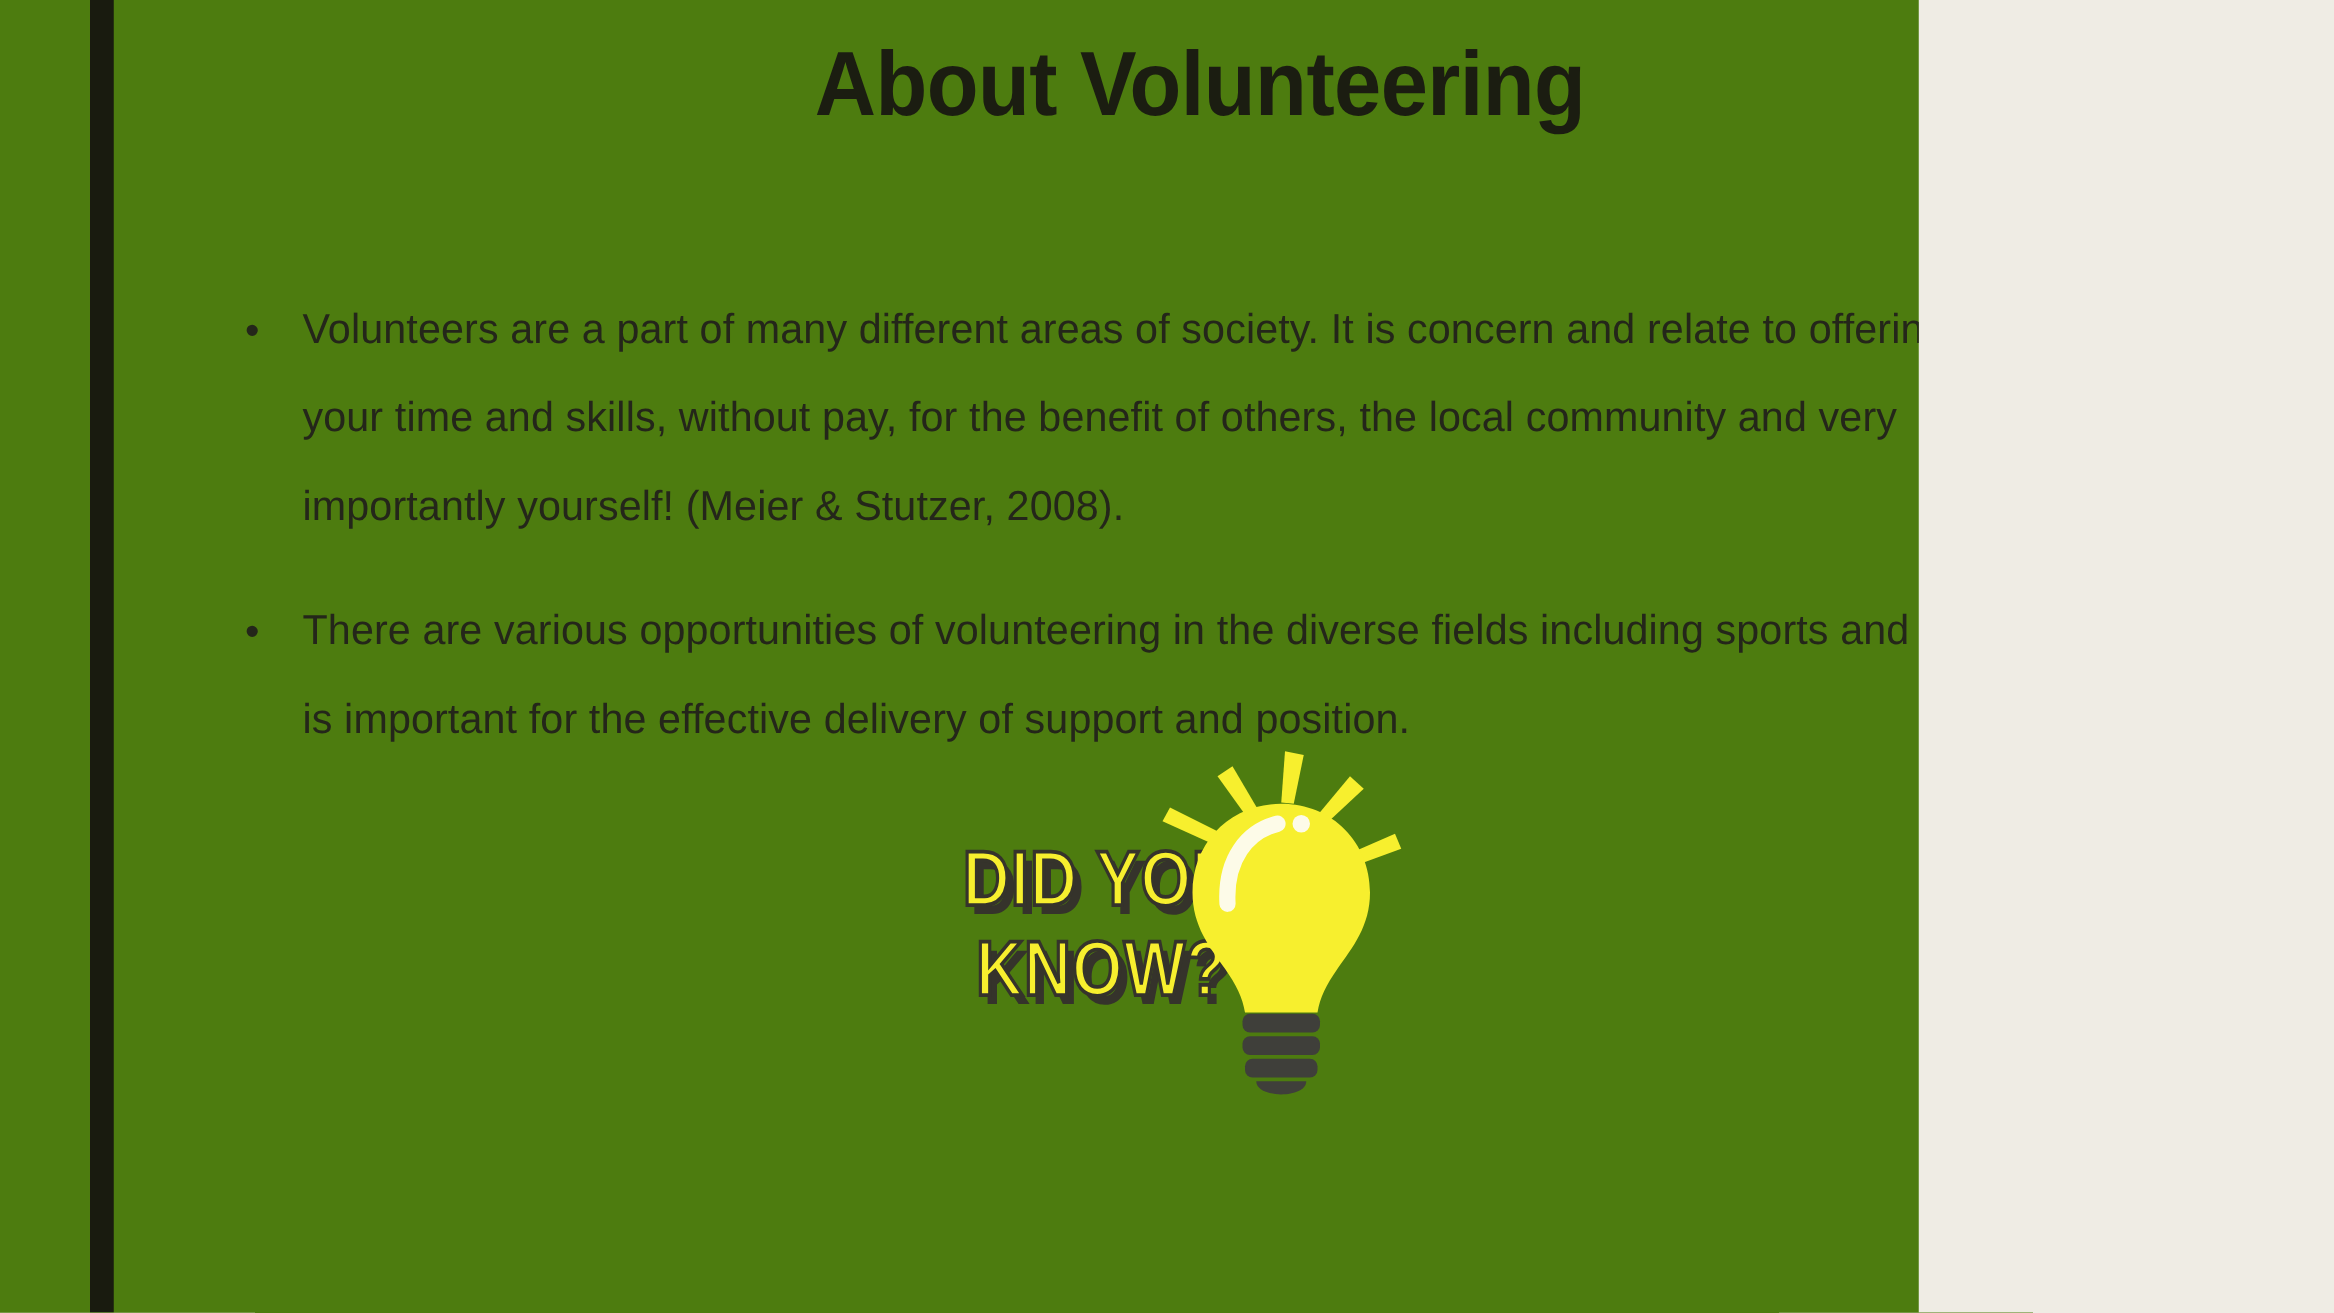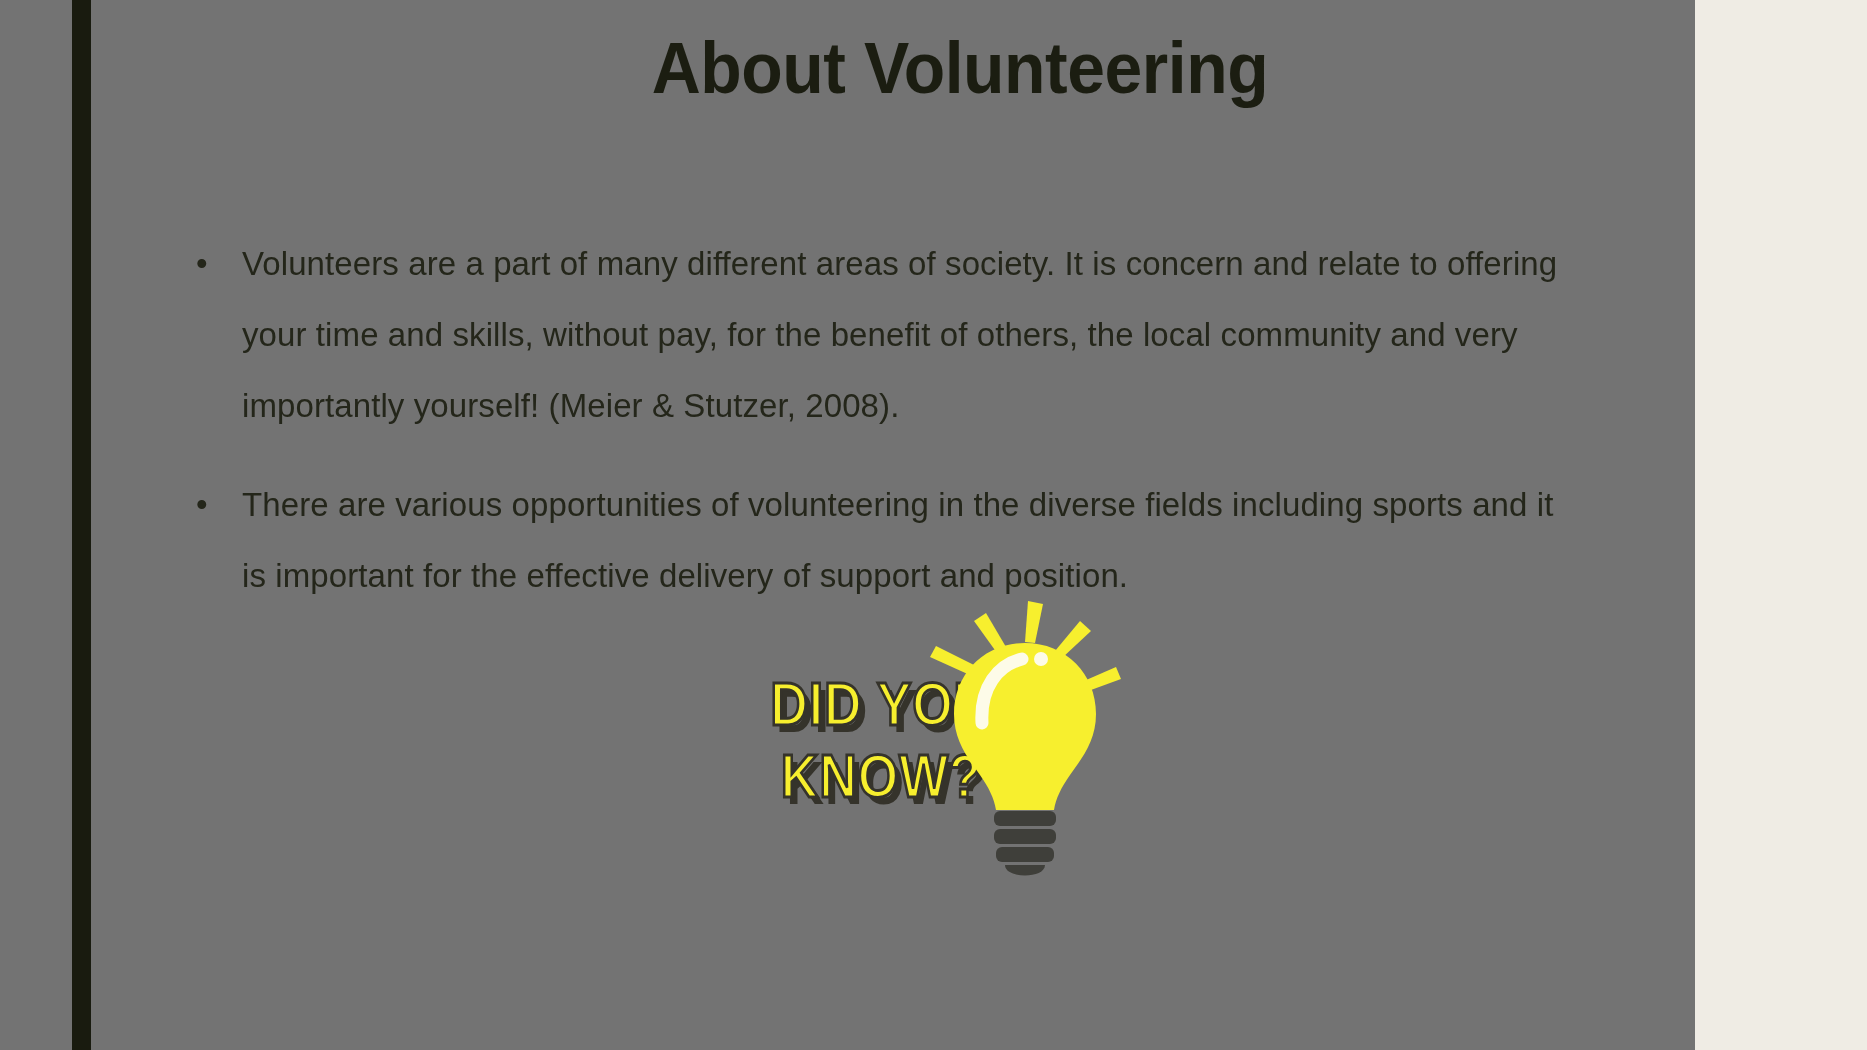--- a/index.html
+++ b/index.html
@@ -9,23 +9,23 @@
   body {
     width: 1867px;
     height: 1050px;
     overflow: hidden;
     background: #efece4;
     font-family: "Liberation Sans", sans-serif;
   }
 
   #slide {
     position: relative;
-    width: 1695px;
+    width: 1535px;
     height: 1050px;
-    background: #737373;
+    background: #4d7c0f;
     overflow: hidden;
   }
 
   
   #accent-bar {
     position: absolute;
     left: 72px;
     top: 0;
     width: 19px;
     height: 1050px;

